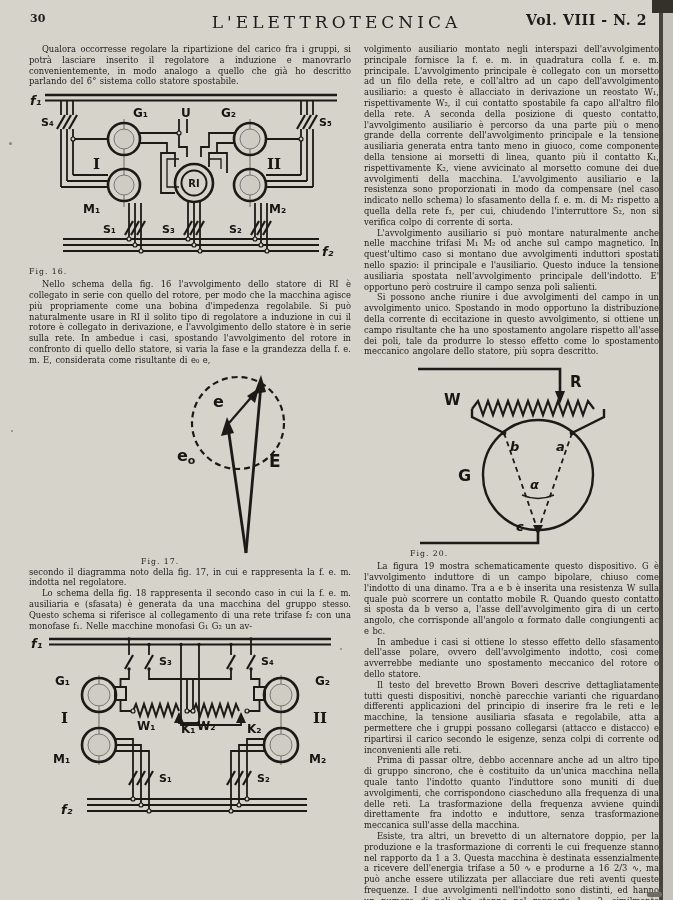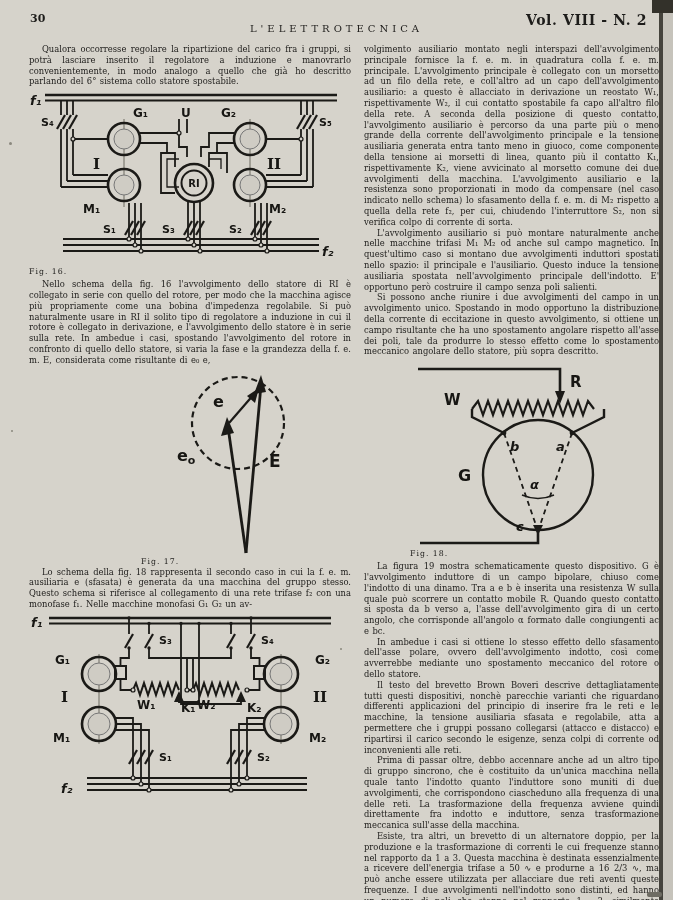--- a/index.html
+++ b/index.html
@@ -10,22 +10,22 @@
   }
   
   .edge-strip{position:absolute;top:0;right:0;width:12px;height:900px;background:#c6c3bb;}
   .edge-line{position:absolute;top:0;right:10px;width:4px;height:900px;background:#45433c;}
   .corner-dark{position:absolute;top:0;right:0;width:21px;height:13px;background:#33312a;}
   .smudge{position:absolute;right:11px;bottom:3px;width:15px;height:5px;background:#6e6c63;border-radius:2px;}
   .speck{position:absolute;background:#8a887e;border-radius:50%;}
 
   .page-header{position:relative;height:22px;padding:10px 26px 0 30px;}
   .pagenum{position:absolute;left:30px;top:12px;font-size:11px;font-weight:bold;}
-  .jtitle{position:absolute;left:50%;top:23px;transform:translateX(-50%);
-          font-size:10px;letter-spacing:4px;white-space:nowrap;}
+  .jtitle{position:absolute;left:50%;top:12px;transform:translateX(-50%);
+          font-size:17px;letter-spacing:4px;white-space:nowrap;}
   .issue{position:absolute;right:26px;top:12px;font-size:14px;font-weight:bold;letter-spacing:0.6px;}
 
   .columns{display:flex;gap:13px;padding:12px 14px 0 29px;}
   .col-left{width:322px;}
   .col-right{width:306px;}
 
   p.body{font-size:8.4px;line-height:10.8px;text-align:justify;margin:0;word-spacing:0.1em;}
   p.indent{text-indent:13px;}
 
   figure{margin:0;}
@@ -190,20 +190,21 @@
           <text x="72" y="38" font-size="16">e</text>
           <text x="36" y="92" font-size="16">
             <tspan>e</tspan><tspan dy="3" font-size="11">o</tspan>
           </text>
           <text x="128" y="98" font-size="17">E</text>
         </g>
       </svg>
       <figcaption class="figcap">Fig. 17.</figcaption>
     </figure>
 
+    <p class="body">secondo il diagramma noto della fig. 17, in cui e rappresenta la f. e. m. indotta nel regolatore.</p>
     <p class="body indent">Lo schema della fig. 18 rappresenta il secondo caso in cui la f. e. m. ausiliaria e (sfasata) è generata da una macchina del gruppo stesso. Questo schema si riferisce al collegamento di una rete trifase f₂ con una monofase f₁. Nelle macchine monofasi G₁ G₂ un av-</p>
 
     <figure class="fig18">
       <svg width="322" height="192" viewBox="0 0 322 192">
         <g class="wire">
           <line x1="20" y1="6" x2="302" y2="6" stroke-width="2.6"></line>
           <line x1="20" y1="11.5" x2="302" y2="11.5" stroke-width="2.2"></line>
           <line x1="58" y1="166" x2="278" y2="166" stroke-width="2.2"></line>
           <line x1="58" y1="172" x2="278" y2="172" stroke-width="2.2"></line>
           <line x1="58" y1="178" x2="278" y2="178" stroke-width="2.2"></line>
@@ -343,21 +344,21 @@
         <g>
           <text x="160" y="26" font-size="15">R</text>
           <text x="34" y="44" font-size="15">W</text>
           <text x="100" y="90" font-size="13" font-style="italic">b</text>
           <text x="146" y="90" font-size="13" font-style="italic">a</text>
           <text x="48" y="120" font-size="16">G</text>
           <text x="120" y="128" font-size="13" font-style="italic">α</text>
           <text x="106" y="170" font-size="13" font-style="italic">c</text>
         </g>
       </svg>
-      <figcaption class="figcap">Fig. 18.</figcaption>
+      <figcaption class="figcap">Fig. 20.</figcaption>
     </figure>
 
     <p class="body indent">La figura 19 mostra schematicamente questo dispositivo. G è l'avvolgimento induttore di un campo bipolare, chiuso come l'indotto di una dinamo. Tra a e b è inserita una resistenza W sulla quale può scorrere un contatto mobile R. Quando questo contatto si sposta da b verso a, l'asse dell'avvolgimento gira di un certo angolo, che corrisponde all'angolo α formato dalle congiungenti ac e bc.</p>
     <p class="body indent">In ambedue i casi si ottiene lo stesso effetto dello sfasamento dell'asse polare, ovvero dell'avvolgimento indotto, così come avverrebbe mediante uno spostamento meccanico del rotore o dello statore.</p>
     <p class="body indent">Il testo del brevetto Brown Boveri descrive dettagliatamente tutti questi dispositivi, nonchè parecchie varianti che riguardano differenti applicazioni del principio di inserire fra le reti e le macchine, la tensione ausiliaria sfasata e regolabile, atta a permettere che i gruppi possano collegarsi (attacco e distacco) e ripartirsi il carico secondo le esigenze, senza colpi di corrente od inconvenienti alle reti.</p>
     <p class="body indent">Prima di passar oltre, debbo accennare anche ad un altro tipo di gruppo sincrono, che è costituito da un'unica macchina nella quale tanto l'indotto quanto l'induttore sono muniti di due avvolgimenti, che corrispondono ciascheduno alla frequenza di una delle reti. La trasformazione della frequenza avviene quindi direttamente fra indotto e induttore, senza trasformazione meccanica sull'asse della macchina.</p>
     <p class="body indent">Esiste, tra altri, un brevetto di un alternatore doppio, per la produzione e la trasformazione di correnti le cui frequenze stanno nel rapporto da 1 a 3. Questa macchina è destinata essenzialmente a ricevere dell'energia trifase a 50 ∿ e produrne a 16 2/3 ∿, ma può anche essere utilizzata per allacciare due reti aventi queste frequenze. I due avvolgimenti nell'indotto sono distinti, ed hanno un numero di poli che stanno nel rapporto 1 : 3; similmente nell'induttore sono riuniti due sistemi di poli pure nel rapporto 1 : 3.</p>
   </div>
 </div>
 

